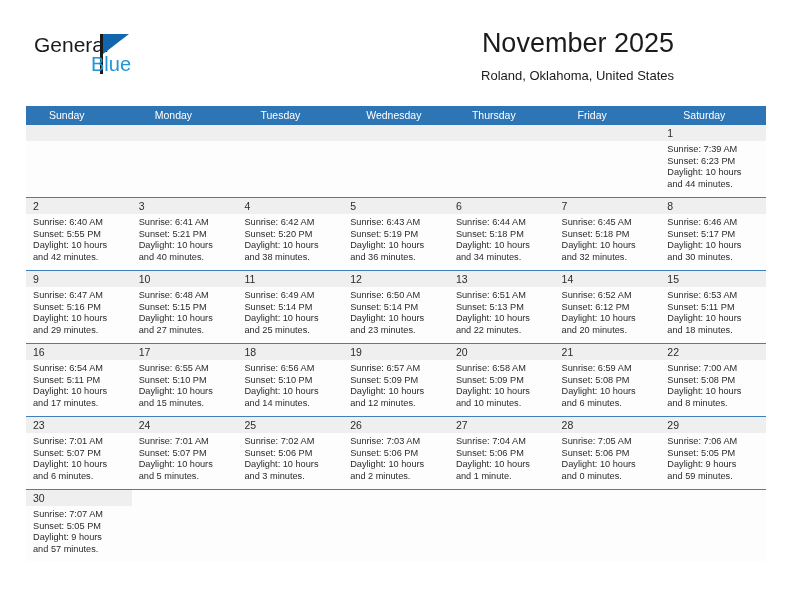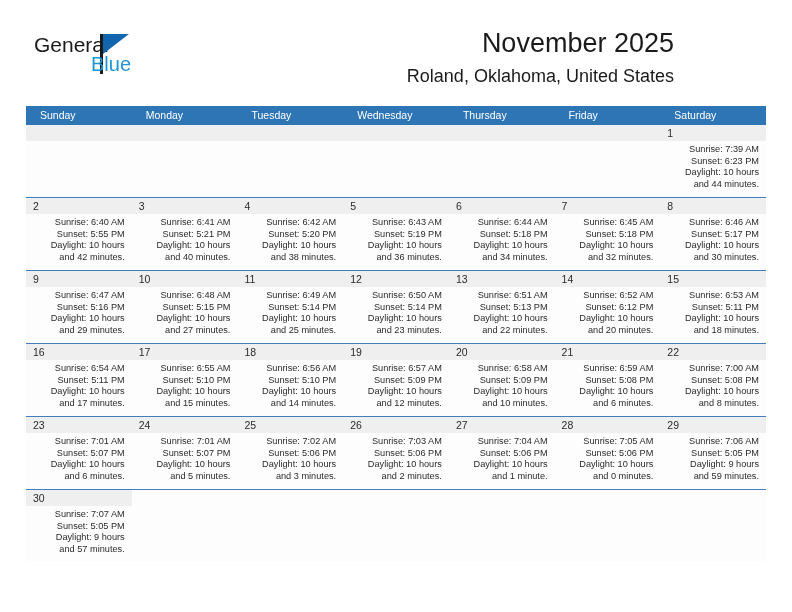--- a/index.html
+++ b/index.html
@@ -78,21 +78,21 @@
     top: 0px;
     text-align: right;
   }
   .cal-title {
     font-size: 27px;
     color: #1b1b1b;
     line-height: 34px;
     white-space: nowrap;
   }
   .cal-subtitle {
-    font-size: 18px;
+    font-size: 13px;
     color: #1b1b1b;
     line-height: 20px;
     margin-top: 6px;
     white-space: nowrap;
   }
 
   
   .calendar {
     position: absolute;
     left: 26px;
@@ -102,21 +102,21 @@
   .weekdays {
     display: flex;
     background: #2e75b6;
     height: 19px;
   }
   .weekday {
     flex: 1 1 0;
     color: #ffffff;
     font-size: 10.5px;
     line-height: 19px;
-    padding-left: 14px;
+    padding-left: 23px;
     box-sizing: border-box;
     white-space: nowrap;
   }
   .week {
     display: flex;
     border-top: 1.3px solid #3f7fbf;
     position: relative;
   }
   .week:first-of-type {
     border-top: none;
@@ -138,21 +138,20 @@
     box-sizing: border-box;
   }
   .day.empty .day-num {
     background: #efefef;
   }
   .day-info {
     padding: 3px 7px 0 7px;
     font-size: 9.2px;
     line-height: 11.6px;
     color: #2b2b2b;
-    text-align: right;
   }
   .day-info div {
     white-space: nowrap;
   }
 </style>
 </head>
 <body>
 
 <div class="page">
 

